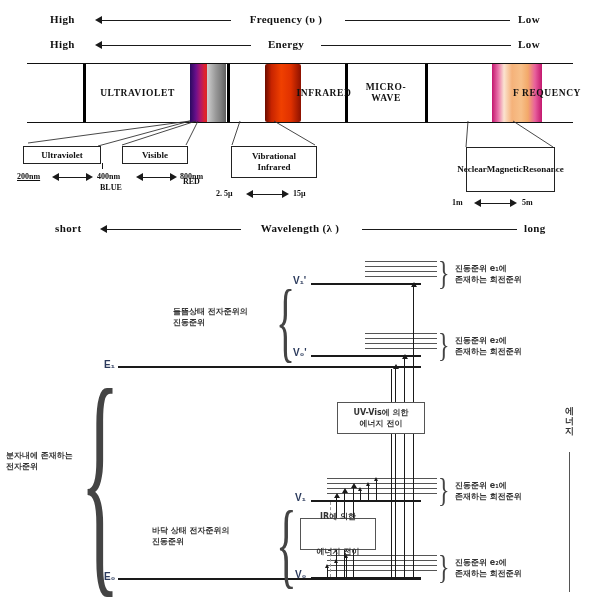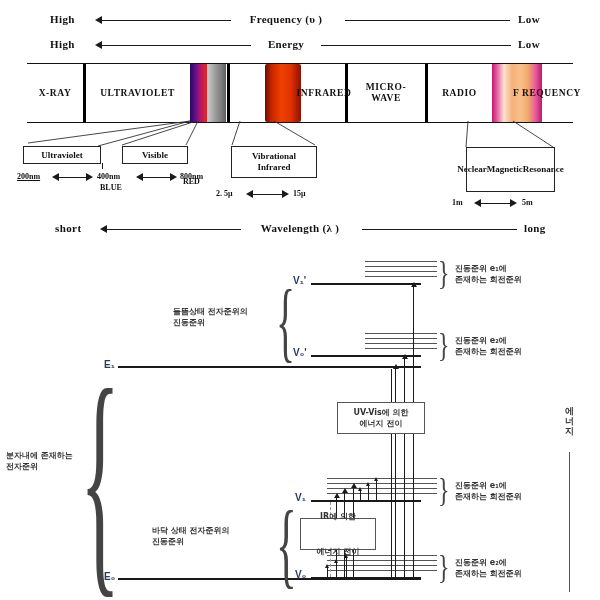--- a/index.html
+++ b/index.html
@@ -76,28 +76,26 @@
   <div class="grad" style="left:163px;width:17px;background:linear-gradient(to right,#2a0a5e 0%,#6a0f8c 35%,#b0186a 62%,#e0242a 88%,#d8232a 100%);"></div>
   <div class="grad" style="left:180px;width:19px;background:linear-gradient(to right,#cfcfcf 0%,#9a9a9a 45%,#7d7d7d 75%,#5e5e5e 100%);"></div>
   <div class="grad" style="left:238px;width:36px;background:linear-gradient(to right,#6b0c00 0%,#c82400 18%,#f04000 45%,#e03100 72%,#8c1100 100%);border-radius:2px;"></div>
   <div class="grad" style="left:465px;width:50px;background:linear-gradient(to right,#c3176e 0%,#e86fa8 12%,#fbe3d0 24%,#f5b27a 40%,#f7c089 58%,#f2a96a 72%,#e8609c 86%,#c3176e 100%);"></div>
 
   <div class="divider" style="left:56px;"></div>
   <div class="divider" style="left:200px;"></div>
   <div class="divider" style="left:318px;"></div>
   <div class="divider" style="left:398px;"></div>
 
-  <div class="seg-label" style="left:0px;width:56px;">X-RAY</div>
   <div class="seg-label" style="left:58px;width:105px;">ULTRAVIOLET</div>
   <div class="seg-label" style="left:276px;width:42px;">INFRARED</div>
   <div class="seg-label" style="left:320px;width:78px;flex-direction:column;">
     <span>MICRO-</span>
     <span>WAVE</span>
   </div>
-  <div class="seg-label" style="left:400px;width:65px;">RADIO</div>
   <div class="seg-label" style="left:466px;width:108px;">F REQUENCY</div>
 </div>
 
 <svg class="lines">
 
   <line x1="190" y1="121" x2="28" y2="143" stroke="#333" stroke-width="0.9"></line>
   <line x1="190" y1="121" x2="98" y2="146" stroke="#333" stroke-width="0.9"></line>
 
   <line x1="196" y1="121" x2="122" y2="145" stroke="#333" stroke-width="0.9"></line>
   <line x1="198" y1="121" x2="186" y2="145" stroke="#333" stroke-width="0.9"></line>

